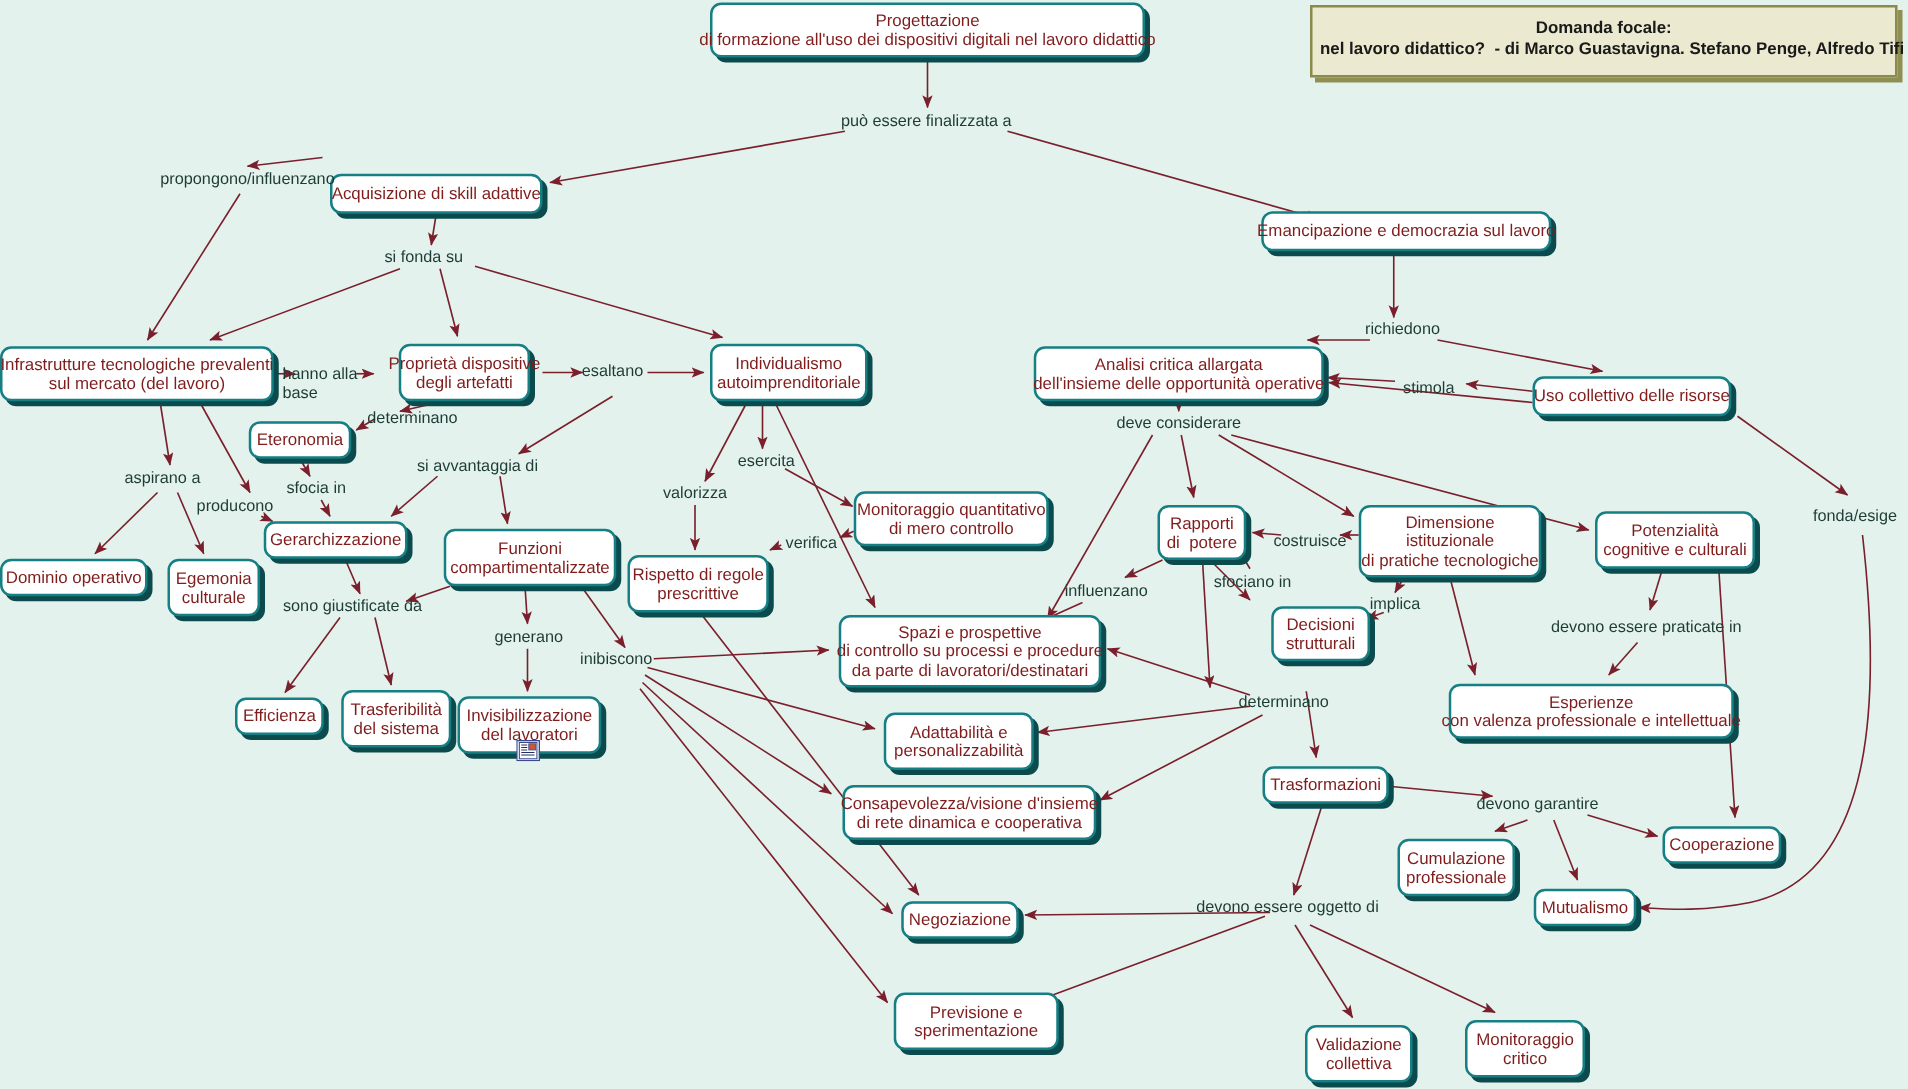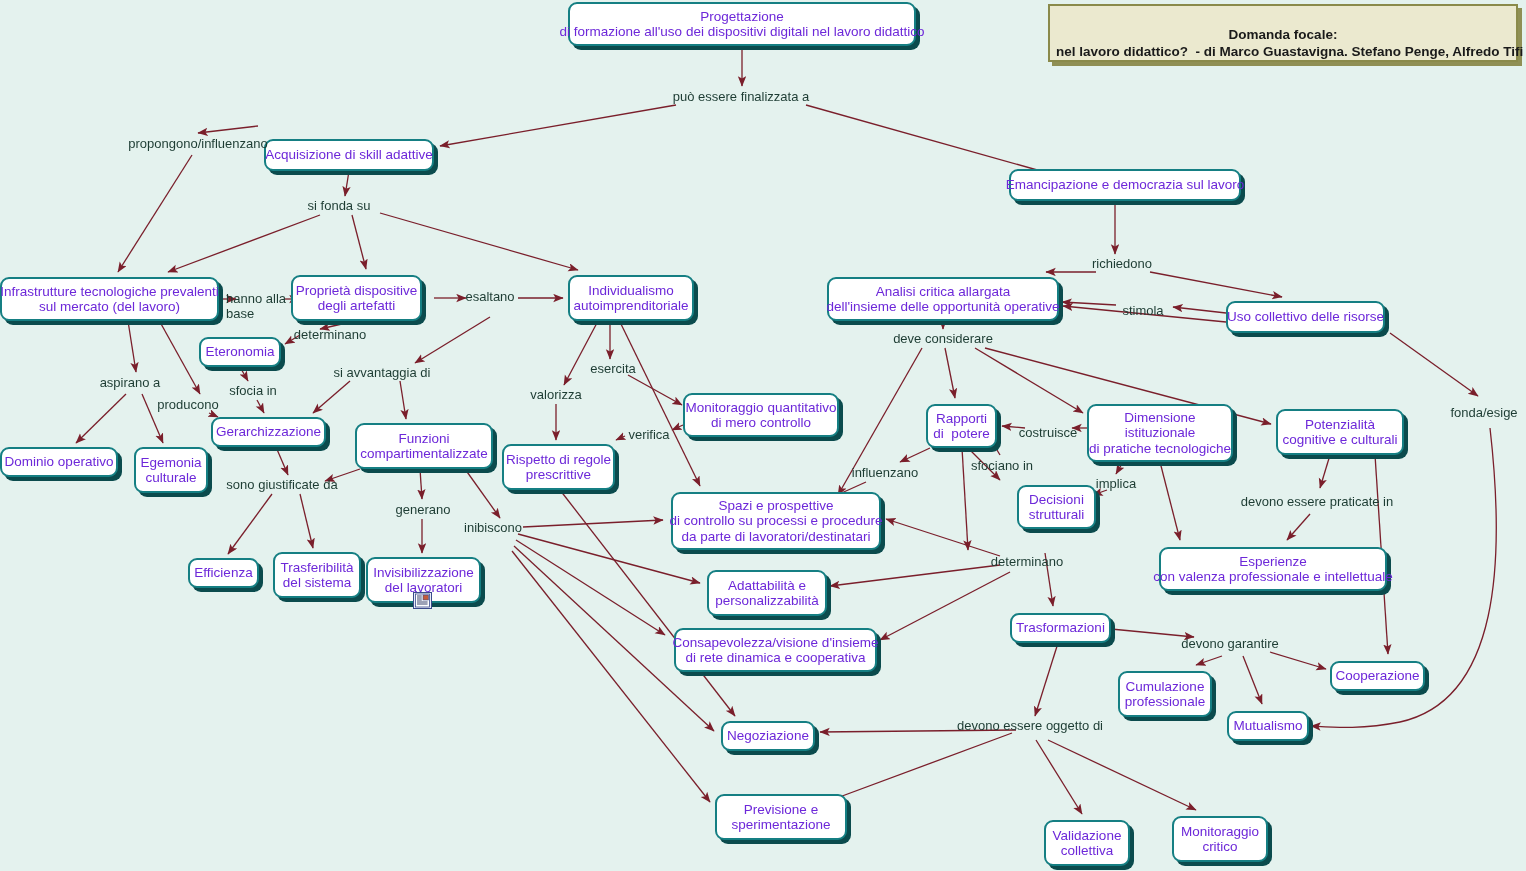--- a/index.html
+++ b/index.html
@@ -13,21 +13,21 @@
   #map{position:absolute;left:0;top:0;width:1526px;height:871px;}
   svg#links{position:absolute;left:0;top:0;width:1526px;height:871px;pointer-events:none;}
 
   .node{
     position:absolute;
     box-sizing:border-box;
     background:#ffffff;
     border:2px solid #157f83;
     border-radius:9px;
     box-shadow:4px 4px 0 0 #0b4b4d;
-    color:#6d28d9;
+    color:#7f1d1d;
     font-size:13.5px;
     line-height:15.5px;
     display:flex;
     align-items:center;
     justify-content:center;
     text-align:center;
     padding:3px 8px;
     white-space:pre;
     z-index:3;
   }
@@ -48,21 +48,21 @@
     position:absolute;
     box-sizing:border-box;
     background:#ebe9cf;
     border:2px solid #8a8a4a;
     box-shadow:4px 4px 0 0 #8f8f54;
     color:#1a1a1a;
     font-weight:bold;
     font-size:13.5px;
     line-height:17px;
     text-align:center;
-    padding:20px 6px;
+    padding:7px 6px;
     z-index:5;
     white-space:pre;
   }
 
   .res-icon{
     position:absolute;
     width:19px;height:17px;
     z-index:6;
   }
 </style>
@@ -198,21 +198,21 @@
     </g>
   </svg>
 
 <div class="focus-box" style="left: 1048px; top: 4px; width: 470px; height: 58px;"><div>Domanda focale:</div><div>nel lavoro didattico?  - di Marco Guastavigna. Stefano Penge, Alfredo Tifi</div></div>
     <div class="node" style="left: 568px; top: 2px; width: 348px; height: 44px;"><span class="txt">Progettazione
 di formazione all'uso dei dispositivi digitali nel lavoro didattico</span></div>
     <div class="node" style="left: 264px; top: 139px; width: 170px; height: 32px;"><span class="txt">Acquisizione di skill adattive</span></div>
     <div class="node" style="left: 1009px; top: 169px; width: 232px; height: 32px;"><span class="txt">Emancipazione e democrazia sul lavoro</span></div>
     <div class="node" style="left: 0px; top: 277px; width: 219px; height: 44px;"><span class="txt">Infrastrutture tecnologiche prevalenti
 sul mercato (del lavoro)</span></div>
-    <div class="node" style="left: 291px; top: 275px; width: 131px; height: 46px;"><span class="txt">Proprietà dispositive
+    <div class="node" style="left: 319px; top: 275px; width: 105px; height: 46px;"><span class="txt">Proprietà dispositive
 degli artefatti</span></div>
     <div class="node" style="left: 568px; top: 275px; width: 126px; height: 46px;"><span class="txt">Individualismo
 autoimprenditoriale</span></div>
     <div class="node" style="left: 827px; top: 277px; width: 232px; height: 44px;"><span class="txt">Analisi critica allargata
 dell'insieme delle opportunità operative</span></div>
     <div class="node" style="left: 1226px; top: 301px; width: 159px; height: 32px;"><span class="txt">Uso collettivo delle risorse</span></div>
     <div class="node" style="left: 199px; top: 337px; width: 82px; height: 30px;"><span class="txt">Eteronomia</span></div>
     <div class="node" style="left: 683px; top: 393px; width: 156px; height: 44px;"><span class="txt">Monitoraggio quantitativo
 di mero controllo</span></div>
     <div class="node" style="left: 926px; top: 404px; width: 71px; height: 44px;"><span class="txt">Rapporti

